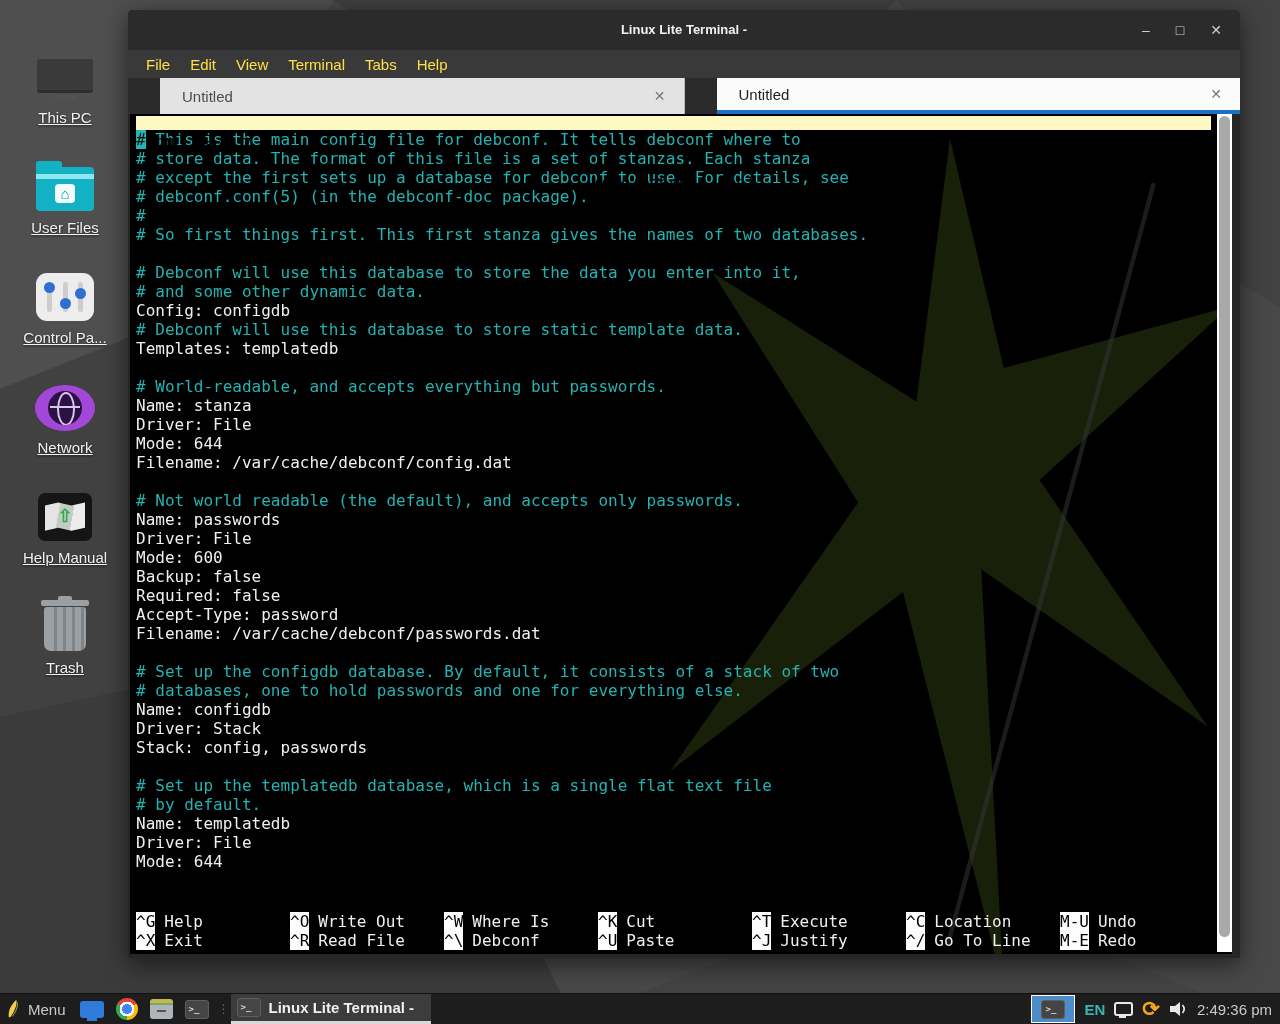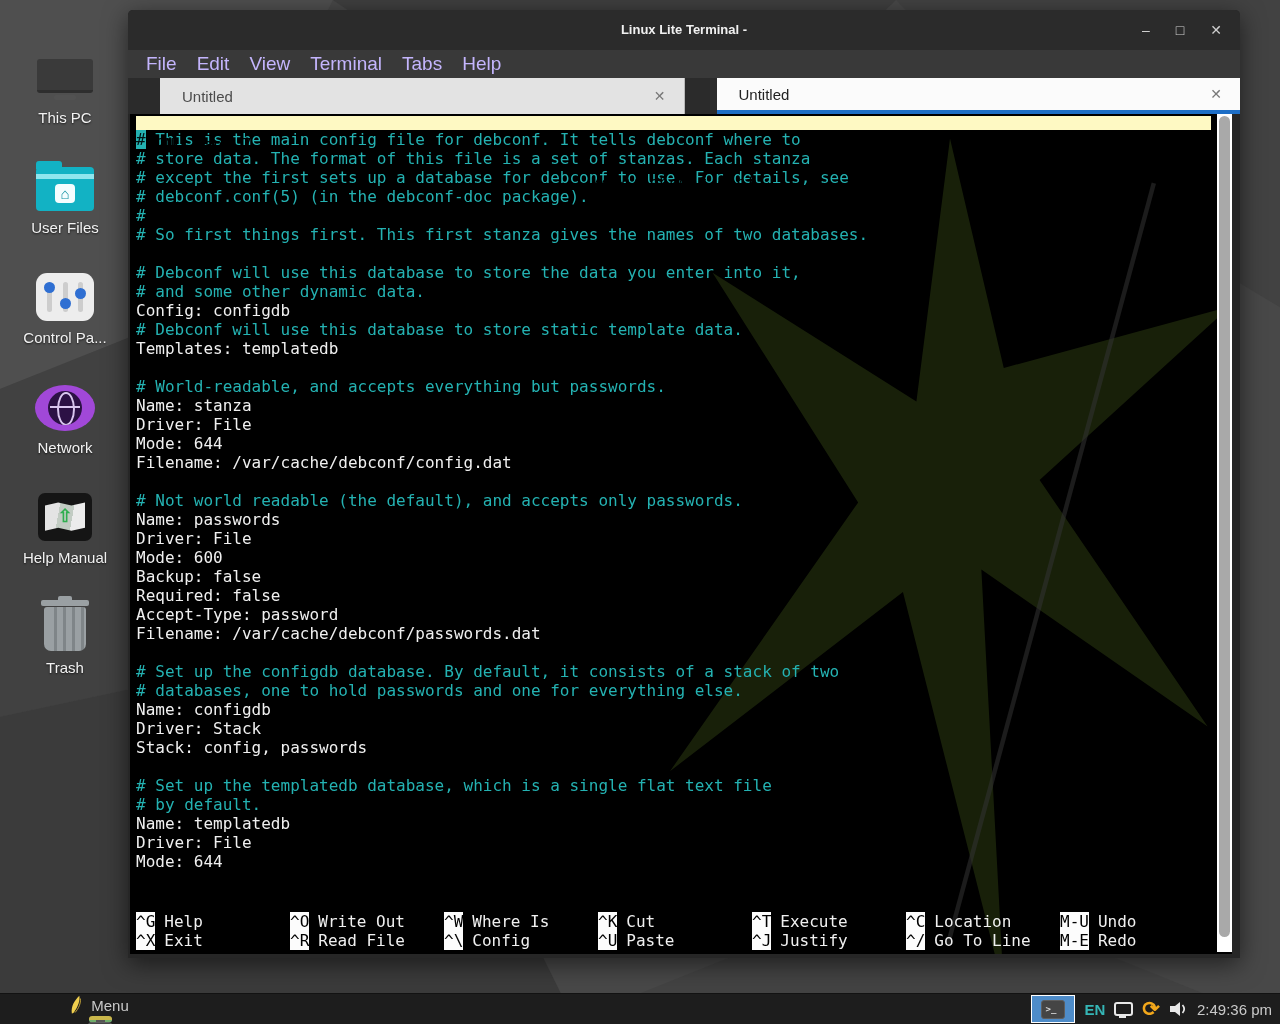--- a/index.html
+++ b/index.html
@@ -12,21 +12,21 @@
   .f1 { clip-path:polygon(0 0, 26% 0, 14% 31%, 0 38%); background:#4f4f4f; }
   .f2 { clip-path:polygon(0 38%, 14% 31%, 30% 62%, 0 70%); background:#414141; }
   .f3 { clip-path:polygon(0 70%, 30% 62%, 45% 100%, 0 100%); background:#3b3b3b; }
   .f4 { clip-path:polygon(26% 0, 70% 0, 52% 22%); background:#3f3f3f; }
   .f5 { clip-path:polygon(44% 100%, 72% 86%, 100% 100%); background:#434343; }
   .f6 { clip-path:polygon(70% 0, 100% 0, 100% 30%, 84% 18%); background:#424242; }
 
   
   .dicons { position:absolute; left:0; top:16px; width:130px; display:flex; flex-direction:column; }
   .dicon { height:110px; display:flex; flex-direction:column; align-items:center; justify-content:flex-end; cursor:default; }
-  .dicon .dlabel { color:#f2f2f2; font-size:15px; margin-top:8px; text-shadow:0 1px 2px rgba(0,0,0,.7); white-space:nowrap; }
+  .dicon .dlabel { color:#f2f2f2; font-size:15px; margin-top:8px; text-shadow:0 1px 2px rgba(0,0,0,.7); white-space:nowrap;text-decoration:underline; }
   .dart { position:relative; }
 
   .icon-pc { width:56px; height:42px; }
   .icon-pc .scr { width:56px; height:34px; background:#3a3a3a; border-radius:3px; border-bottom:3px solid #2e2e2e; }
   .icon-pc .std { width:22px; height:5px; background:#525252; margin:2px auto 0; border-radius:2px; }
 
   .icon-folder { width:58px; height:44px; background:#12b2c4; border-radius:4px; margin-top:6px; }
   .icon-folder::before { content:""; position:absolute; top:-6px; left:0; width:26px; height:8px; background:#12b2c4; border-radius:3px 3px 0 0; }
   .icon-folder::after { content:""; position:absolute; top:7px; left:0; width:58px; height:5px; background:#8fe6ee; }
   .icon-folder .home { position:absolute; left:19px; top:17px; width:20px; height:19px; background:#f4fdfe; border-radius:4px;
@@ -56,21 +56,21 @@
   
   .window { position:absolute; left:128px; top:10px; width:1112px; height:948px; background:#262626;
             border-radius:5px 5px 0 0; box-shadow:0 6px 24px rgba(0,0,0,.55); }
   .titlebar { height:40px; background:#2b2b2b; border-radius:5px 5px 0 0; position:relative; }
   .wtitle { position:absolute; left:0; right:0; top:0; height:40px; line-height:40px; text-align:center;
             color:#f1f1f1; font-size:13px; font-weight:bold; }
   .wctrls { position:absolute; right:18px; top:0; height:40px; display:flex; align-items:center; gap:26px; }
   .wbtn { color:#cfcfcf; font-size:14px; line-height:14px; cursor:pointer; }
 
   .menubar { height:28px; background:#393939; display:flex; align-items:center; padding-left:8px; }
-  .mitem { color:#c4b5fd; font-size:19px; padding:0 10px; cursor:pointer; }
+  .mitem { color:#fde047; font-size:15px; padding:0 10px; cursor:pointer; }
 
   .tabbar { height:36px; display:flex; background:#2b2b2b; }
   .tab { flex:1 1 0; position:relative; display:flex; align-items:center; cursor:pointer;margin-left:32px; }
   .tab .tlabel { font-size:15px; margin-left:22px; }
   .tab .tclose { position:absolute; right:18px; font-size:14px; color:#787878; cursor:pointer; }
   .tab.inactive { background:#e3e3e3; border-right:1px solid #b9b9b9; }
   .tab.inactive .tlabel { color:#4c4c4c; }
   .tab.active { background:#fbfbfb; border-bottom:4px solid #1d6ec6; }
   .tab.active .tlabel { color:#222; }
 
@@ -91,21 +91,21 @@
   .srow { display:grid; grid-template-columns:repeat(7, 154px); height:19px; line-height:19px; }
   .scell { white-space:pre; color:#f0f0f0; }
   .skey { background:#fcfcfc; color:#000; }
   .slbl { margin-left:9px; }
   .sbar { position:absolute; top:0; bottom:2px; right:0; width:15px; background:#ffffff; z-index:2; }
   .sthumb { position:absolute; left:2px; right:2px; top:2px; bottom:15px; background:#a9a9a9; border-radius:7px; }
 
   
   .taskbar { position:absolute; left:0; bottom:0; width:1280px; height:31px; background:#1d1d1d;
              border-top:1px solid #121212; display:flex; align-items:center; }
-  .tb-left { display:flex; align-items:center; height:100%;flex-direction:column; }
+  .tb-left { display:flex; align-items:center; height:100%; }
   .menu-btn { display:flex; align-items:center; gap:7px; padding:0 8px 0 6px; height:100%; cursor:pointer; }
   .menu-label { color:#c9c9c9; font-size:15px; }
   .tb-ic { margin:0 6px; cursor:pointer; position:relative; }
   .tb-blue { width:24px; height:17px; background:#2e7bdb; border-radius:3px; }
   .tb-blue::after { content:""; position:absolute; left:7px; bottom:-3px; width:10px; height:3px; background:#2e7bdb; }
   .chrome { width:22px; height:22px; border-radius:50%;
             background:radial-gradient(circle, #4285f4 0 5px, #ffffff 5px 7.5px, rgba(0,0,0,0) 7.5px),
                        conic-gradient(from -60deg, #ea4335 0 120deg, #fbbc05 120deg 240deg, #34a853 240deg 360deg); }
   .tb-fm { width:23px; height:20px; background:#aeb4b8; border-radius:3px; border-top:4px solid #c9b64a;
            box-shadow:inset 0 2px 0 #6fae6a; display:flex; align-items:center; justify-content:center; }
@@ -267,21 +267,21 @@
               <span class="scell"><span class="skey">^O</span><span class="slbl">Write Out</span></span>
               <span class="scell"><span class="skey">^W</span><span class="slbl">Where Is</span></span>
               <span class="scell"><span class="skey">^K</span><span class="slbl">Cut</span></span>
               <span class="scell"><span class="skey">^T</span><span class="slbl">Execute</span></span>
               <span class="scell"><span class="skey">^C</span><span class="slbl">Location</span></span>
               <span class="scell"><span class="skey">M-U</span><span class="slbl">Undo</span></span>
             </div>
             <div class="srow">
               <span class="scell"><span class="skey">^X</span><span class="slbl">Exit</span></span>
               <span class="scell"><span class="skey">^R</span><span class="slbl">Read File</span></span>
-              <span class="scell"><span class="skey">^\</span><span class="slbl">Config</span></span>
+              <span class="scell"><span class="skey">^\</span><span class="slbl">Debconf</span></span>
               <span class="scell"><span class="skey">^U</span><span class="slbl">Paste</span></span>
               <span class="scell"><span class="skey">^J</span><span class="slbl">Justify</span></span>
               <span class="scell"><span class="skey">^/</span><span class="slbl">Go To Line</span></span>
               <span class="scell"><span class="skey">M-E</span><span class="slbl">Redo</span></span>
             </div>
           </div>
       </div>
       <div class="sbar">
         <div class="sthumb"></div>
       </div>

